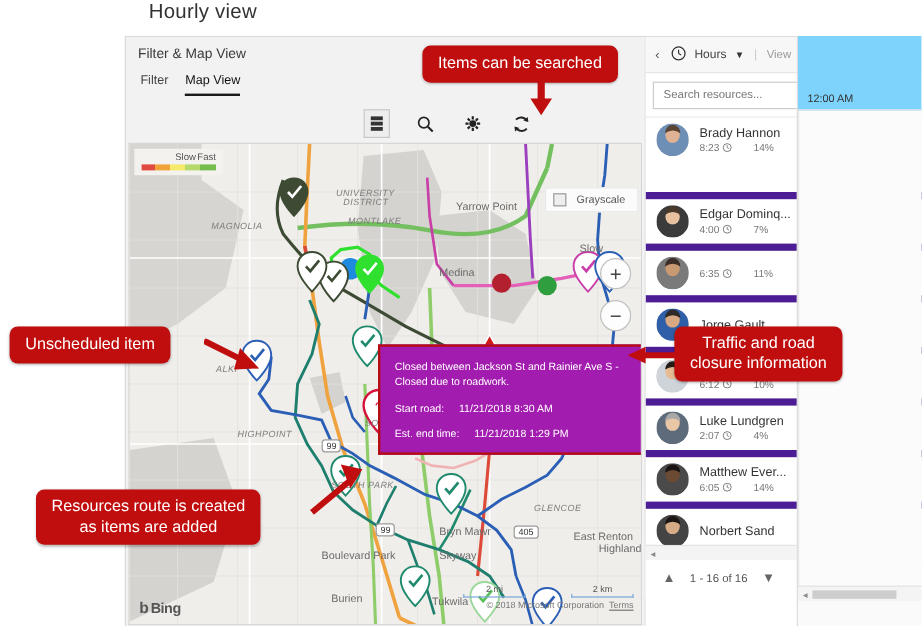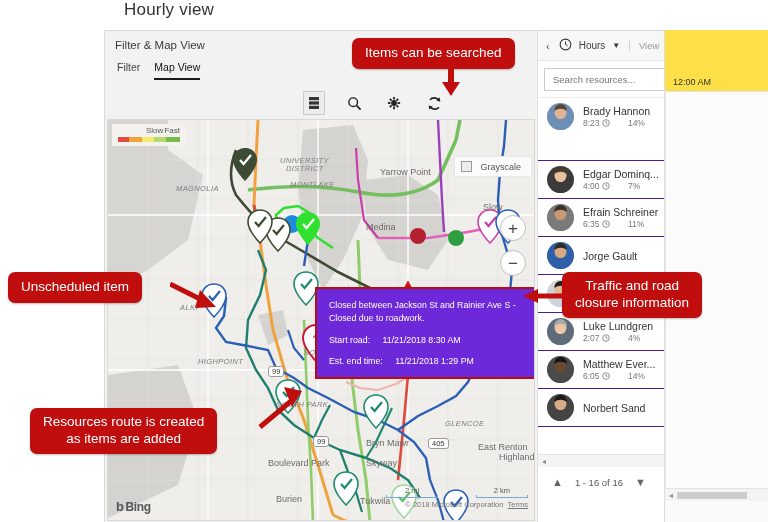--- a/index.html
+++ b/index.html
@@ -68,21 +68,21 @@
   .map-legend {
     position:absolute; left:4px; top:4px; background:#f4f2ee;
     padding:2px 6px 4px 6px; font-size:8px; color:#555;
   }
   .legend-labels { display:flex; justify-content:space-between; width:62px;padding-left:28px; }
   .legend-bar { width:62px; height:5px; margin-top:2px;
     background: linear-gradient(to right,#e04a3f 0 18%, #f1a23a 18% 38%, #f6e96b 38% 58%, #b6d96b 58% 78%, #76bd4e 78% 100%); }
 
   .grayscale-box {
     position:absolute; right:2px; top:36px; background:#fbfbfb;
-    padding:4px 10px 4px 6px; display:flex; align-items:center; gap:8px;
+    padding:4px 10px 4px 6px; display:flex; gap:8px;
     font-size:9px; color:#555; border:1px solid #e8e8e8;
   }
   .gs-check { width:11px;height:11px;border:1px solid #9a9a9a;background:#eee; display:block;}
 
   .zoom-ctrls { position:absolute; right:8px; top:95px; }
   .zoom-btn {
     width:26px;height:26px;border-radius:50%;background:#fdfdfd;border:1px solid #c0c0c0;
     display:flex;align-items:center;justify-content:center;font-size:17px;color:#444;
     margin-bottom:9px; cursor:pointer; line-height:1;
   }
@@ -108,21 +108,21 @@
   .mlabel.it { font-style: italic; letter-spacing:.4px; }
   .mlabel.big { font-size:9px; color:#6b6b6b; }
   .shield {
     position:absolute; background:#fff; border:1px solid #9a9a9a; border-radius:3px;
     font-size:7.5px; padding:0px 3px; color:#333;
   }
 
   
   .map-tooltip {
     position:absolute; left:207px; top:167px; width:240px; height:92px;
-    background:#6d28d9; border:2px solid #b60d14; color:#fff;
+    background:#a21caf; border:2px solid #b60d14; color:#fff;
     padding:10px 12px; font-size:8.8px; line-height:1.45;
   }
   .tt-row { margin-top:9px; }
   .tt-label { display:inline-block; }
   .tt-val { margin-left:10px; }
   .tt-handle {
     position:absolute; right:-10px; top:38px; width:9px; height:22px;
     background:#efefef; border:1px solid #cfcfcf;
     display:flex;align-items:center;justify-content:center;font-size:7px;color:#555;
   }
@@ -154,21 +154,21 @@
     display:flex; align-items:center; padding:0 6px; gap:4px;
   }
   .search-box input {
     flex:1; border:none; outline:none; font-size:9.5px; color:#666;
     font-family:"Liberation Sans", sans-serif; background:transparent;
   }
 
   .res-list { position:relative; height:356px; overflow:hidden; }
   .res-row {
     display:flex; align-items:center; gap:9px; padding:5px 8px 5px 9px;
-    border-bottom:1px solid #4c1d95; position:relative; cursor:pointer;
+    border-bottom:6px solid #4c1d95; position:relative; cursor:pointer;
   }
   .avatar {
     width:27px; height:27px; border-radius:50%; flex:0 0 27px;
     overflow:hidden; background:#cfcfcf; position:relative;
   }
   .res-info { flex:1; min-width:0; }
   .res-name { font-size:10.5px; color:#333; white-space:nowrap; overflow:hidden; text-overflow:ellipsis; }
   .res-meta { font-size:8.5px; color:#777; display:flex; gap:18px; margin-top:1px; align-items:center;}
   .res-pin { width:14px; flex:0 0 14px; }
 
@@ -182,21 +182,21 @@
     font-size:9.5px; color:#555; background:#fff;
   }
   .pager-arrow { color:#666; font-size:11px; cursor:pointer; }
 
   
   .tl-col {
     position:absolute; left:664px; top:30px; width:104px; height:492px;
     background:#fafafa; border-left:1px solid #ddd;
   }
   .tl-head {
-    height:62px; background:#fde047; border-bottom:1px solid #e3e3e3;
+    height:62px; background:#7dd3fc; border-bottom:1px solid #e3e3e3;
     position:relative;
     text-decoration:underline;
   }
   .tl-time {
     position:absolute; left:8px; bottom:4px; font-size:9px; color:#333;
   }
   .tl-body { height:396px; background:#fbfbfb; border-left:1px solid #e8e8e8; }
   .tl-scroll {
     height:13px; background:#f4f4f4; border-top:1px solid #e3e3e3;
     display:flex; align-items:center; padding:0 4px; gap:4px; font-size:8px; color:#8a8a8a;
@@ -597,21 +597,20 @@
               </svg></div>
           </div>
           <div class="res-row">
             <div class="avatar"><svg width="27" height="27" viewBox="0 0 27 27">
                 <rect width="27" height="27" fill="#7a7a7a"></rect>
                 <ellipse cx="13.5" cy="9.5" rx="6" ry="6.8" fill="#c99a72"></ellipse>
                 <path d="M7.2,8 a6.4,7 0 0 1 12.8,0 q-6.4,-4.5 -12.8,0 Z" fill="#3a2e26"></path>
                 <path d="M13.5,16 C7,16 3.4,20 3.4,27 L23.6,27 C23.6,20 20,16 13.5,16 Z" fill="#7a7a7a"></path>
               </svg></div>
             <div class="res-info">
-              <div class="res-name">Efrain Schreiner</div>
               <div class="res-meta">
                 <span>6:35 <svg width="8" height="8" viewBox="0 0 16 16" style="vertical-align:-1px">
                     <circle cx="8" cy="8" r="6.6" fill="none" stroke="#777" stroke-width="1.6"></circle>
                     <line x1="8" y1="8" x2="8" y2="4" stroke="#777" stroke-width="1.5"></line>
                     <line x1="8" y1="8" x2="11" y2="9.6" stroke="#777" stroke-width="1.5"></line>
                   </svg></span>
                 <span>11%</span>
               </div>
             </div>
             <div class="res-pin"><svg width="13" height="17" viewBox="0 0 16 20">

